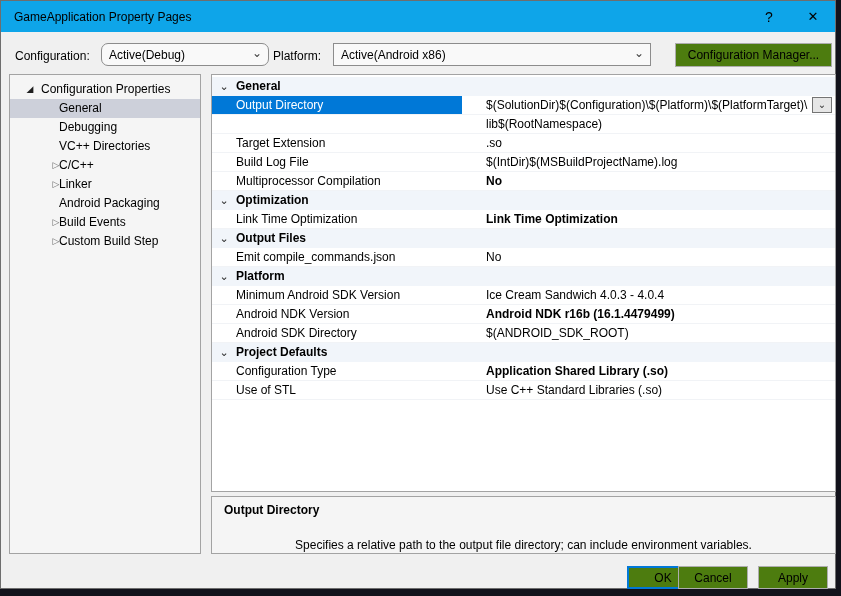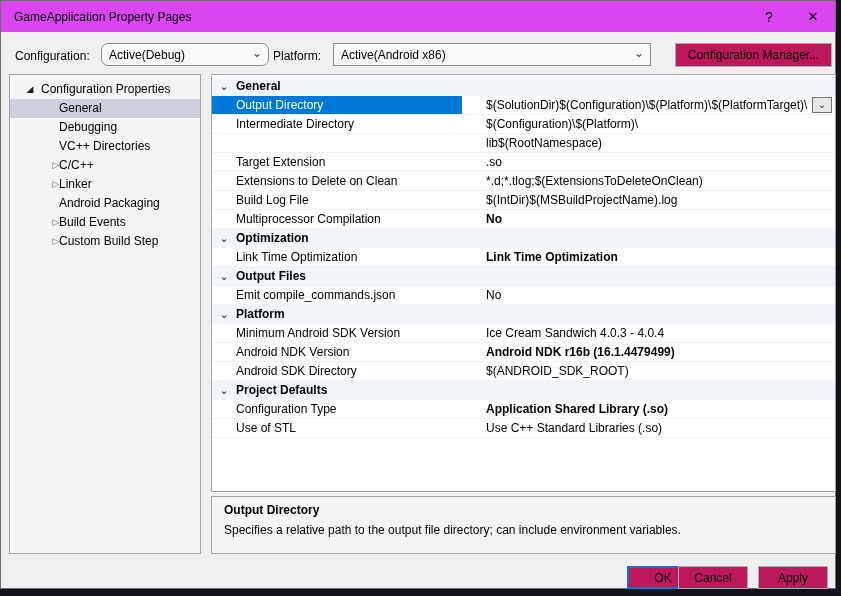--- a/index.html
+++ b/index.html
@@ -12,41 +12,41 @@
     font-size:12px;
     color:#000;
   }
   .dialog {
     position:absolute; left:0; top:0; width:836px; height:589px;
     background:#f0f0f0; border:1px solid #6e6e6e;
   }
   
   .titlebar {
     position:absolute; left:0; top:0; right:0; height:31px;
-    background:#d946ef; display:flex; align-items:center;
+    background:#0ea5e9; display:flex; align-items:center;
   }
   .titlebar .title { margin-left:13px; font-size:12px; white-space:nowrap; }
   .titlebar .tb-btns { position:absolute; right:0; top:0; height:31px; display:flex; }
   .tb-btn {
     width:44px; height:31px; display:flex; align-items:center; justify-content:center;
     font-size:14px; color:#000; cursor:default;
   }
   .tb-btn.close { font-size:13px; }
   
   .cfg-label { position:absolute; top:48px; font-size:12px; }
   .combo {
     position:absolute; height:23px; background:#f9f9f9; border:1px solid #8c8c8c;
     display:flex; align-items:center; padding:0 20px 0 7px; font-size:12px;
     white-space:nowrap; overflow:hidden;
   }
   .combo .arrow {
     position:absolute; right:6px; top:2px; font-size:12px; color:#404040;
   }
   .win-btn {
-    background:#be185d; border:1px solid #adadad; font-size:12px;
+    background:#4d7c0f; border:1px solid #adadad; font-size:12px;
     display:flex; align-items:center; justify-content:center;
     font-family:"Liberation Sans", sans-serif; position:absolute;
   }
   
   .tree-panel {
     position:absolute; left:8px; top:73px; width:192px; height:480px;
     background:#f5f5f5; border:1px solid #a3a3a3; padding-top:5px; overflow:hidden;
   }
   .tree-item { position:relative; height:19px; line-height:19px; white-space:nowrap; }
   .tree-item.selected { background:#cdd0da; }
@@ -81,21 +81,21 @@
     position:absolute; right:3px; top:1px; width:20px; height:16px;
     background:#e6e6e6; border:1px solid #747474; font-size:10px;
     line-height:14px; text-align:center; color:#333;
   }
   
   .desc-panel {
     position:absolute; left:210px; top:495px; width:625px; height:58px;
     background:#f5f5f5; border:1px solid #a3a3a3; padding:6px 12px;
   }
   .desc-title { font-weight:bold; font-size:12px; }
-  .desc-text { font-size:12px; margin-top:6px; }
+  .desc-text { font-size:12px; margin-top:21px;text-align:center; }
   
   .btn-ok     { left:596px; top:565px; width:72px; height:23px; border:2px solid #0078d7;margin-left:30px; }
   .btn-cancel { left:677px; top:565px; width:70px; height:23px; }
   .btn-apply  { left:757px; top:565px; width:70px; height:23px; }
 </style>
 </head>
 <body>
 
 <div class="dialog">
 
@@ -136,33 +136,25 @@
     </div>
 
   <div class="grid-panel">
       <div class="grow section"><span class="sec-chevron">⌄</span><span class="sec-label">General</span></div>
       <div class="grow prop selected">
         <span class="cell-label">Output Directory</span>
         <span class="cell-value">$(SolutionDir)$(Configuration)\$(Platform)\$(PlatformTarget)\</span>
         <span class="dd-btn">⌄</span>
       </div>
       <div class="grow prop">
-        <span class="cell-label">Intermediate Directory</span>
-        <span class="cell-value">$(Configuration)\$(Platform)\</span>
-      </div>
-      <div class="grow prop">
         <span class="cell-value">lib$(RootNamespace)</span>
       </div>
       <div class="grow prop">
         <span class="cell-label">Target Extension</span>
         <span class="cell-value">.so</span>
-      </div>
-      <div class="grow prop">
-        <span class="cell-label">Extensions to Delete on Clean</span>
-        <span class="cell-value">*.d;*.tlog;$(ExtensionsToDeleteOnClean)</span>
       </div>
       <div class="grow prop">
         <span class="cell-label">Build Log File</span>
         <span class="cell-value">$(IntDir)$(MSBuildProjectName).log</span>
       </div>
       <div class="grow prop">
         <span class="cell-label">Multiprocessor Compilation</span>
         <span class="cell-value bold">No</span>
       </div>
       <div class="grow section"><span class="sec-chevron">⌄</span><span class="sec-label">Optimization</span></div>

